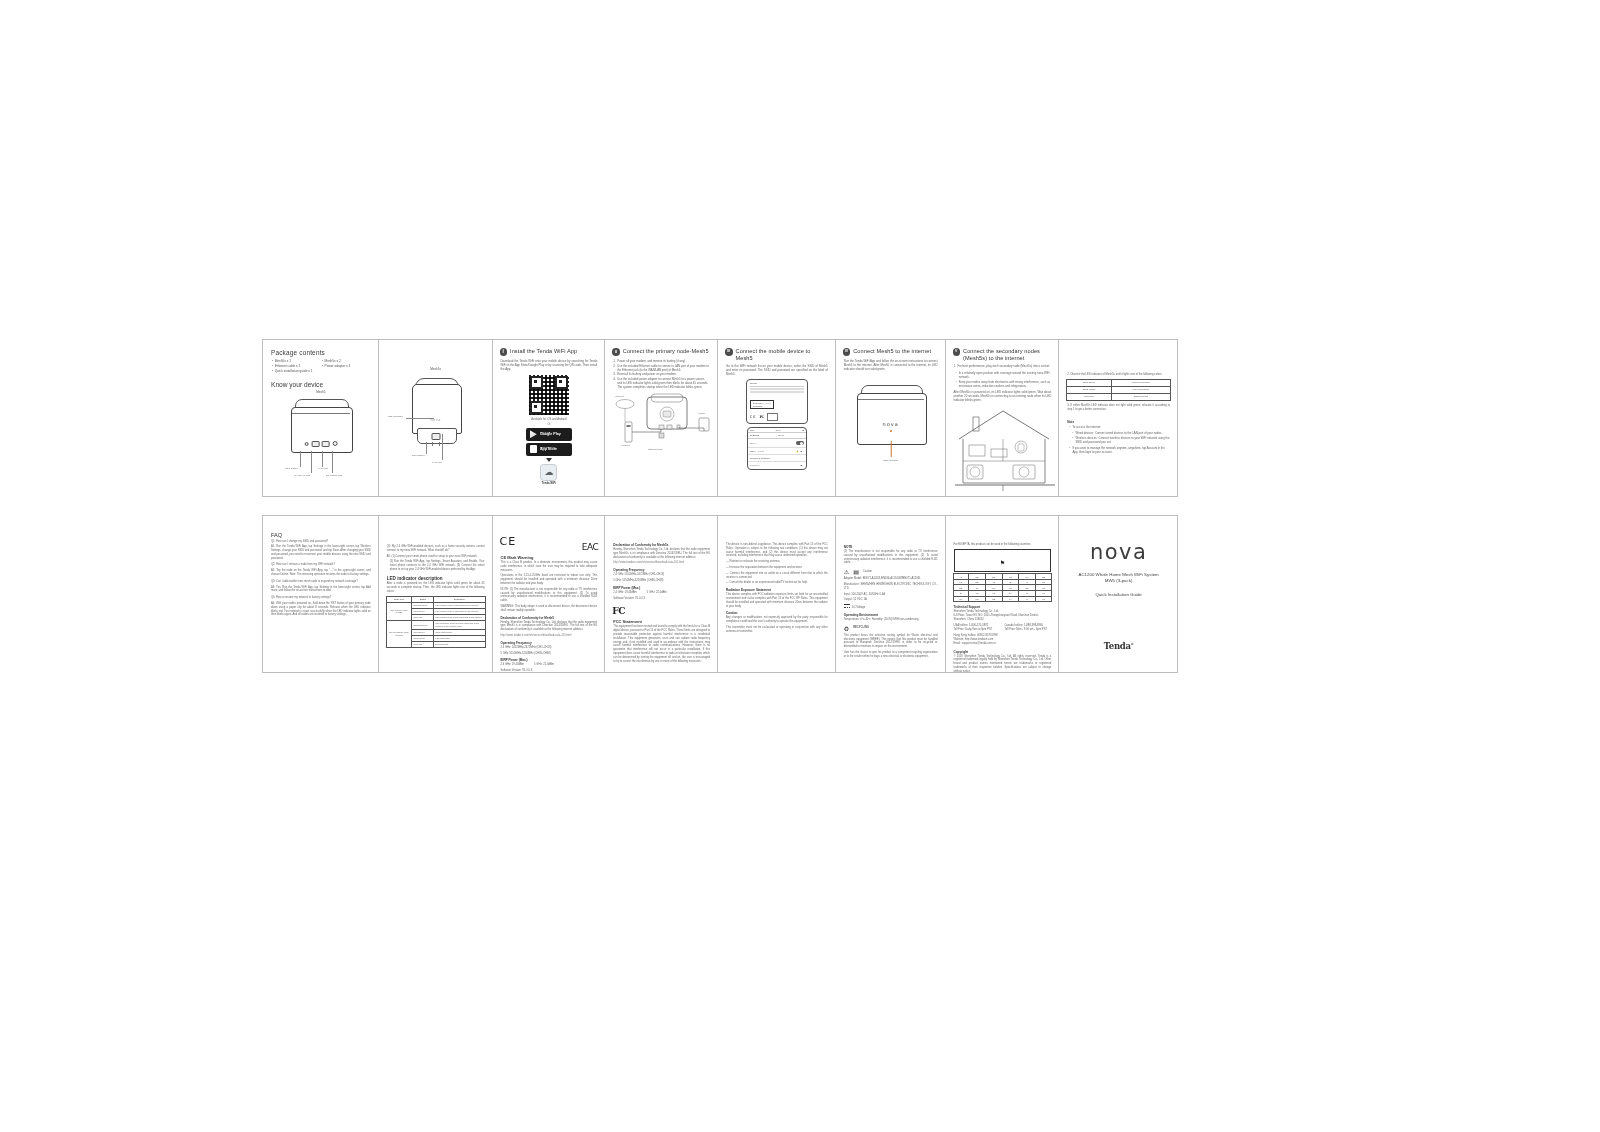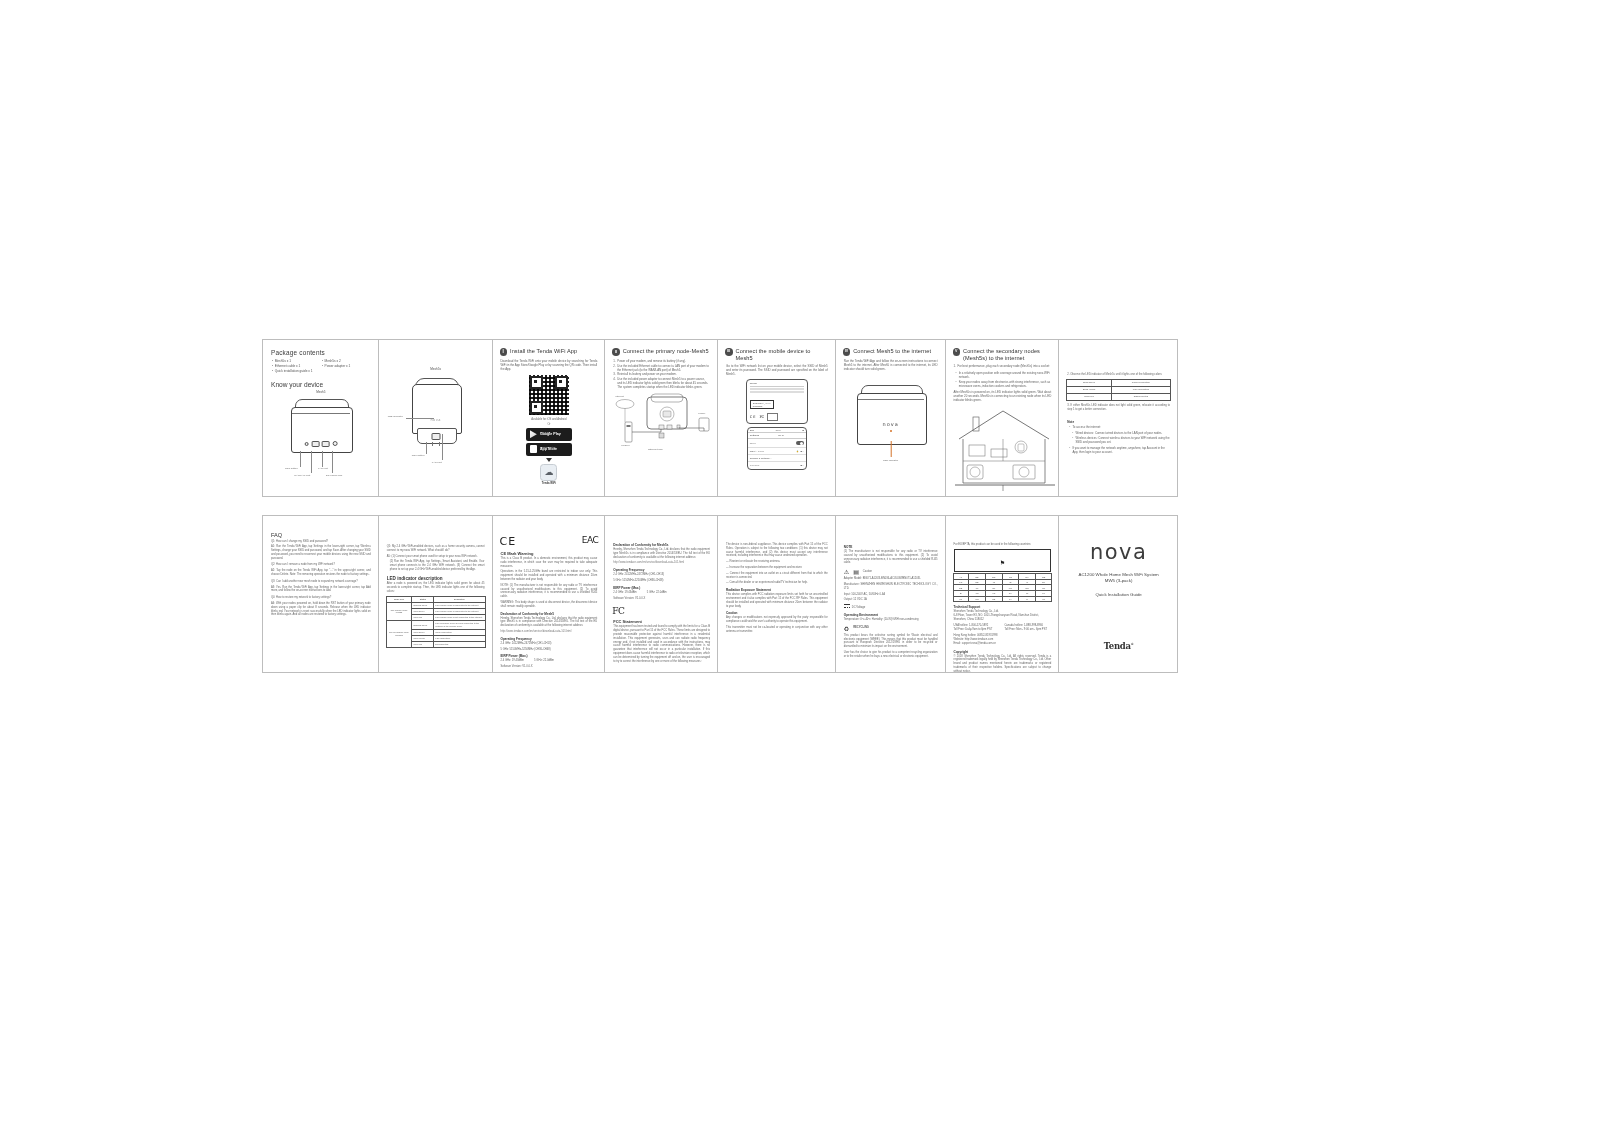--- a/index.html
+++ b/index.html
@@ -108,22 +108,22 @@
   table.led th{text-align:center;color:#333;}
 
   table.cty{width:100%;border-collapse:collapse;margin:1.5px 0 3px 0;}
   table.cty td{border:.5px solid #555;font-size:2.2px;padding:1.3px 0;text-align:center;color:#555;}
 
   .secthd{font-size:4.6px;color:#333;margin:4px 0 1.5px 1px;font-weight:700;}
   .subhd{font-size:3.1px;color:#333;font-weight:700;margin:3px 0 1px 1px;}
   .tiny{font-size:2.7px;line-height:3.8px;color:#636363;margin:0 1px 2px 1px;text-align:justify;}
 
   .ce{font-family:"DejaVu Sans",sans-serif;font-size:11px;letter-spacing:1px;color:#222;}
-  .fccmark{font-family:"DejaVu Serif",serif;font-size:9px;font-weight:400;color:#222;letter-spacing:-.5px;}
-  .eac{font-family:"DejaVu Sans",sans-serif;font-size:9px;color:#222;letter-spacing:-.5px;}
+  .fccmark{font-family:"DejaVu Serif",serif;font-size:9px;font-weight:700;color:#222;letter-spacing:-.5px;}
+  .eac{font-family:"DejaVu Sans",sans-serif;font-size:9px;color:#222;letter-spacing:-.5px;margin-top:7px;}
 
   .note-hd{font-size:3.1px;font-weight:700;color:#333;margin:4px 0 1px 1px;}
 
   .cover{display:flex;flex-direction:column;align-items:center;justify-content:flex-start;padding-top:26px;}
   .cover .logo{font-family:"DejaVu Sans",sans-serif;font-size:21px;letter-spacing:1.5px;color:#3c3c3c;line-height:1;}
   .cover .model{font-size:4.4px;color:#444;text-align:center;margin-top:9px;line-height:6.4px;}
   .cover .qig{font-size:4.4px;color:#444;margin-top:7px;}
   .cover .brand{margin-top:44px;font-family:"DejaVu Serif",serif;font-size:8.5px;font-weight:700;color:#333;letter-spacing:-.3px;}
   .cover .brand sup{font-size:3px;vertical-align:super;}
 

